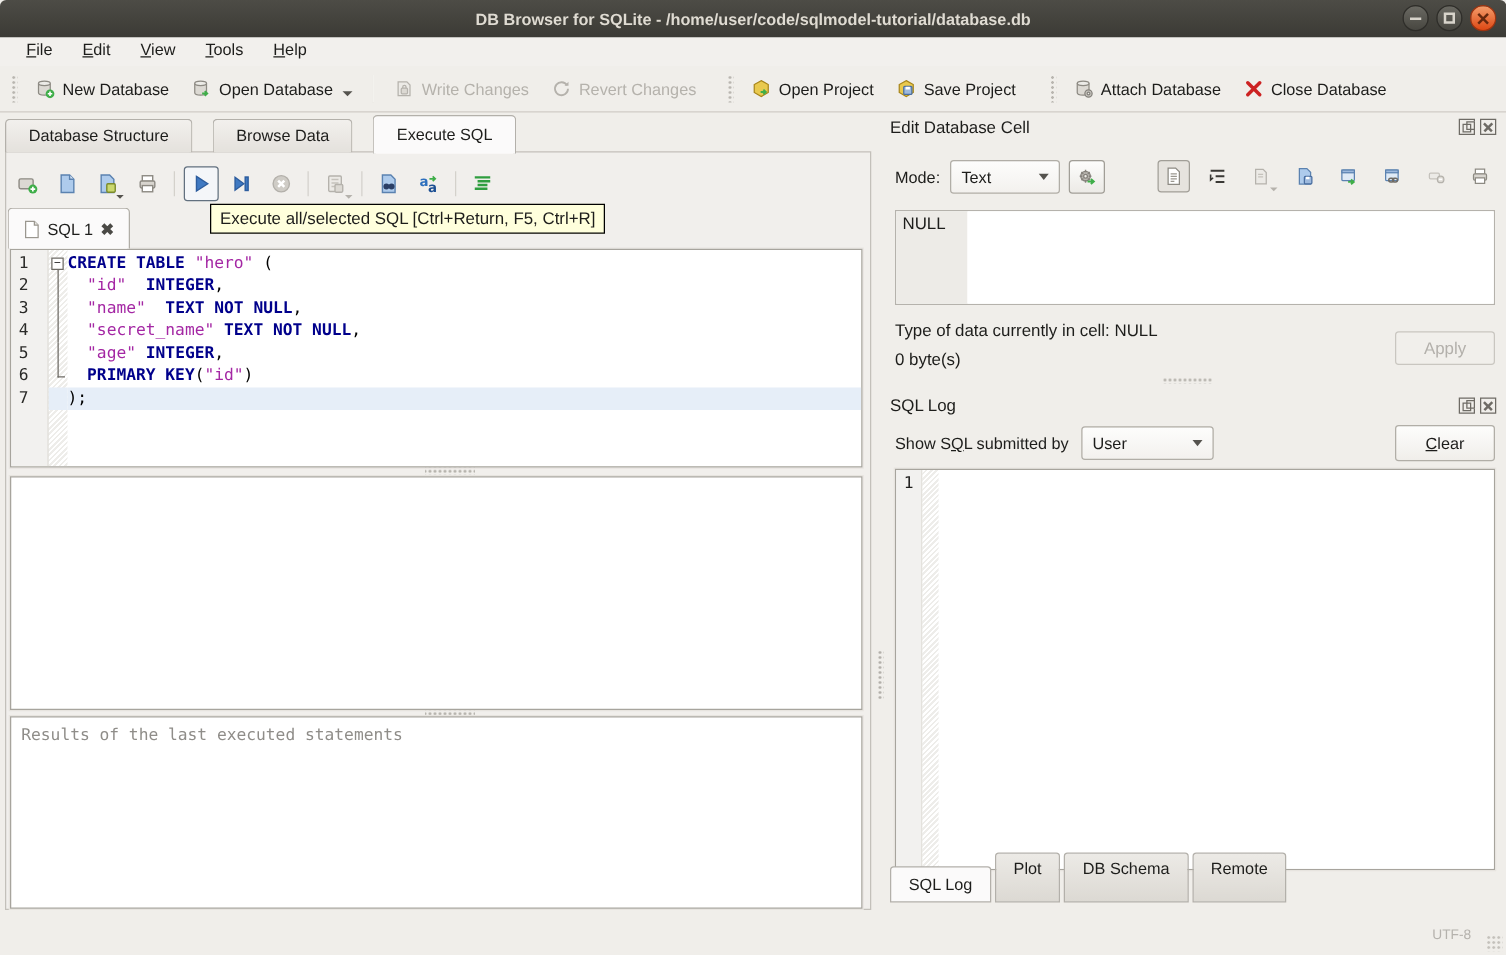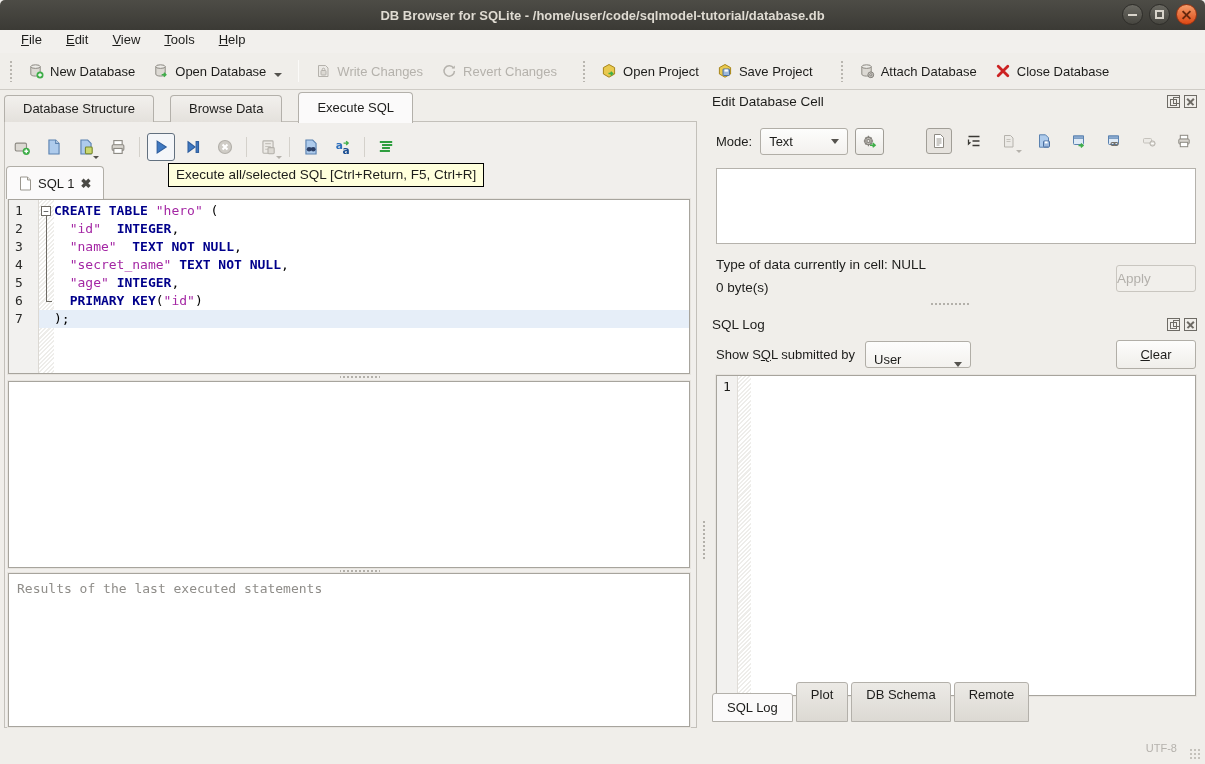--- a/index.html
+++ b/index.html
@@ -117,28 +117,28 @@
     background:linear-gradient(#fdfdfc,#eceae6); display:flex; align-items:center; justify-content:center; }
   .cell-icons { margin-left:auto; display:flex; gap:9px; align-items:center; }
   .c-btn { width:26px; height:26px; display:flex; align-items:center; justify-content:center; border-radius:3px; position:relative; }
   .c-btn.pressed { border:1px solid #a19e97; background:#e6e3de; }
 
   .cell-box { position:absolute; left:14px; right:9px; top:78px; height:76px; border:1px solid #b5b2ac; background:#fff; display:flex; }
   .cell-null-col { width:57px; background:#edebe7; padding:2px 0 0 5px; font-size:13.5px; }
   .cell-info1 { position:absolute; left:14px; top:167px; font-size:13.5px; }
   .cell-info2 { position:absolute; left:14px; top:190px; font-size:13.5px; }
   .apply-btn { position:absolute; right:9px; top:175px; width:80px; height:27px; border:1px solid #c9c6c0;
-    border-radius:3px; background:#f1efeb; color:#b3b0ab; display:flex; align-items:center; justify-content:flex-start; font-size:13.5px; }
+    border-radius:3px; background:#f1efeb; color:#b3b0ab; display:flex; align-items:center; justify-content:center; font-size:13.5px; }
   .panel-grip { position:absolute; left:228px; width:40px; height:5px;
     background-image:radial-gradient(#b3b0aa 1px, transparent 1.2px); background-size:4px 4px; }
 
   .log-header-row { position:absolute; left:10px; right:8px; top:225px; height:18px; display:flex; align-items:center; }
   .filter-row { position:absolute; left:14px; right:9px; top:249px; height:31px; display:flex; align-items:center; }
   .filter-row u, .clear-btn u { text-decoration:underline; }
-  .combo-user { width:106px; margin-left:10px;align-items:flex-end; }
+  .combo-user { width:106px; margin-left:10px; }
   .clear-btn { margin-left:auto; width:80px; height:29px; border:1px solid #b1aea7; border-radius:3px;
     background:linear-gradient(#fdfdfc,#f0eeea); display:flex; align-items:center; justify-content:center; }
   .log-box { position:absolute; left:14px; right:9px; top:285px; bottom:34px; border:1px solid #a7a49d;
     background:#fff; box-shadow:0 0 0 1px #e7e4df; display:flex; }
   .log-gutter { width:21px; background:#f2f1ef; border-right:1px solid #e0ddd8; padding:3px 0 0 6px;
     font-family:"DejaVu Sans Mono",monospace; font-size:13px; }
   .log-fold { width:13px; background:repeating-linear-gradient(135deg,#ffffff 0 1.5px,#eeedea 1.5px 3px); }
 
   .bottom-tabbar { position:absolute; left:10px; bottom:8px; display:flex; align-items:flex-end; }
   .b-tab { border:1px solid #b3b0aa; background:linear-gradient(#eceae6,#dcd9d3); padding:4px 14px 19px 14px;
@@ -485,20 +485,23 @@
           <svg width="16" height="16" viewBox="0 0 16 16">
             <rect x="4.3" y="2.3" width="7.4" height="4" fill="#fff" stroke="#8d8a83"></rect>
             <rect x="2.8" y="6" width="10.4" height="5" rx="1" fill="#d8d5cf" stroke="#8d8a83"></rect>
             <rect x="4.3" y="9.3" width="7.4" height="4.4" fill="#fff" stroke="#8d8a83"></rect>
           </svg>
         </div>
       </div>
     </div>
 
     <div class="cell-box">
+      <div class="cell-null-col">
+        <span>NULL</span>
+      </div>
       <div style="flex:1; background:#fff;"></div>
     </div>
 
     <div class="cell-info1">Type of data currently in cell: NULL</div>
     <div class="cell-info2">0 byte(s)</div>
     <div class="apply-btn">
         <span>Apply</span>
       </div>
     <div class="panel-grip" style="top:212px;"></div>
 

